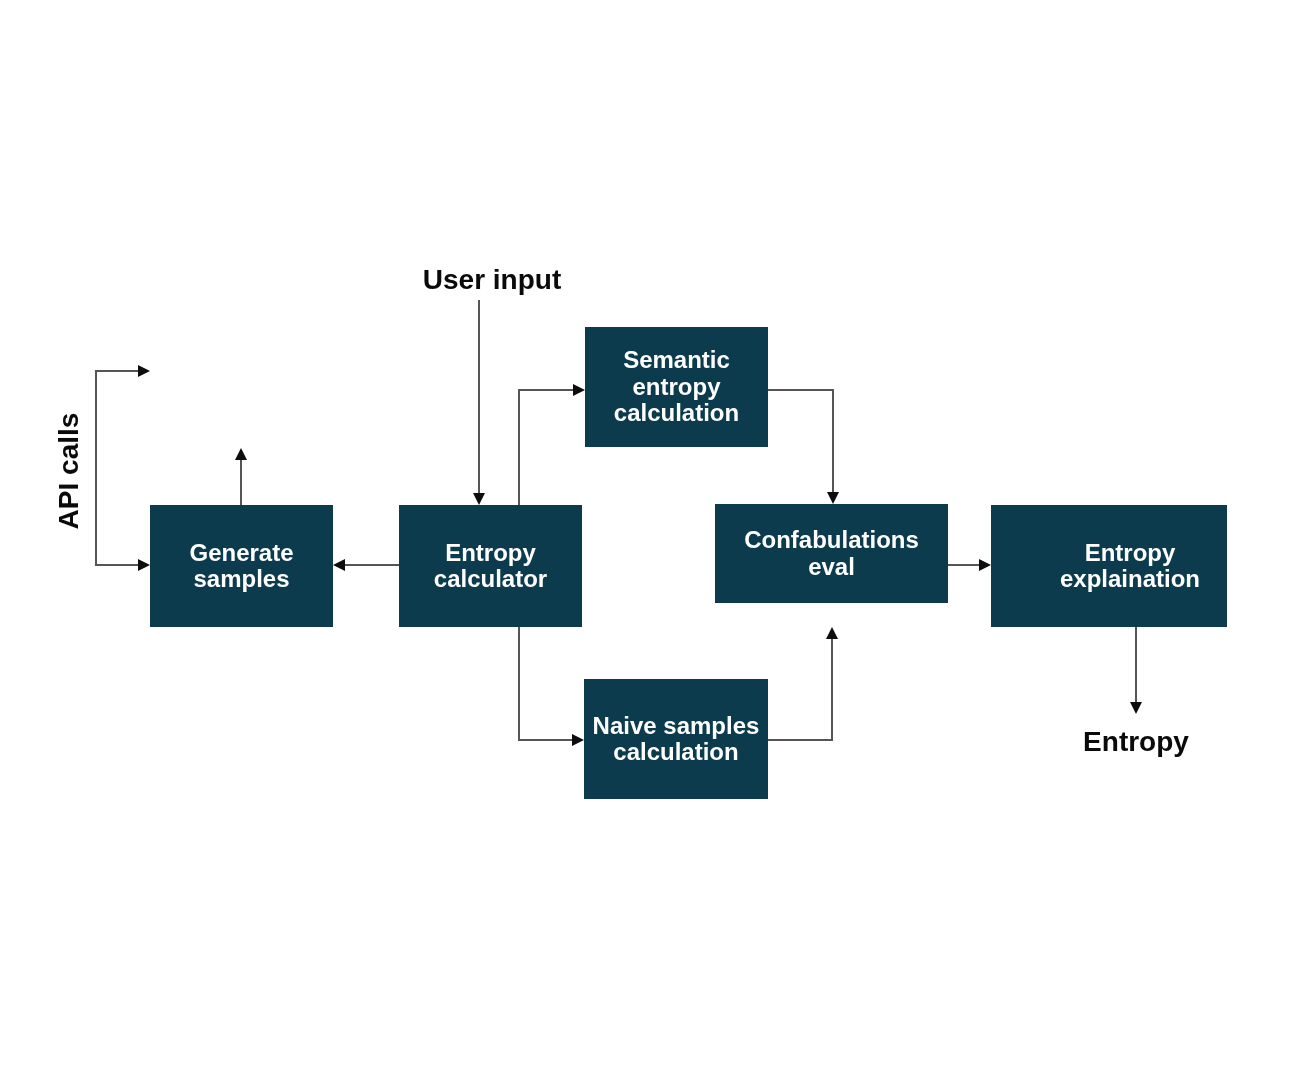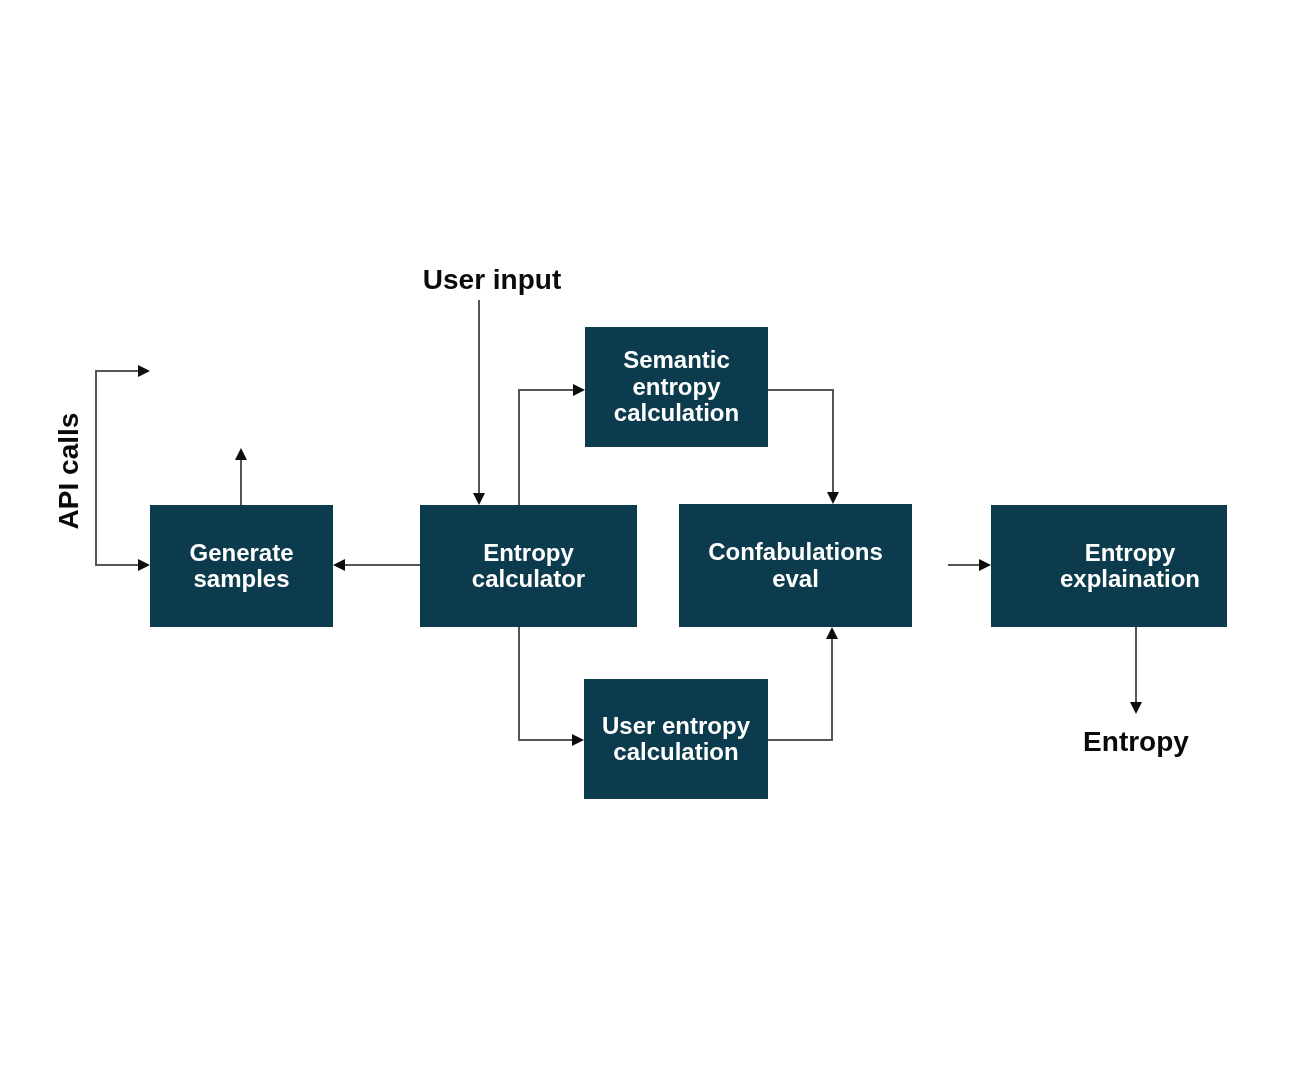--- a/index.html
+++ b/index.html
@@ -33,24 +33,24 @@
     font-size: 24px;
     line-height: 1.1;
     padding: 6px;
     box-sizing: border-box;
   }
   .node.teal { background: #0b3b4c; }
   .node.pink { background: #fc5374; }
 
   .node-llm        { left: 150px; top: 325px; width: 183px; height: 123px; }
   .node-generate   { left: 150px; top: 505px; width: 183px; height: 122px; }
-  .node-entropy    { left: 420px; top: 505px; width: 217px; height: 122px; }
+  .node-entropy    { left: 399px; top: 505px; width: 183px; height: 122px; }
   .node-semantic   { left: 585px; top: 327px; width: 183px; height: 120px; }
   .node-naive      { left: 584px; top: 679px; width: 184px; height: 120px; }
-  .node-confab     { left: 679px; top: 504px; width: 233px; height: 123px; }
+  .node-confab     { left: 715px; top: 504px; width: 233px; height: 99px; }
   .node-explain    { left: 991px; top: 505px; width: 236px; height: 122px; padding-left: 48px; }
 
   .flow-label {
     position: absolute;
     color: #0a0a0a;
     font-weight: 700;
     font-size: 28px;
     text-align: center;
     white-space: nowrap;
   }
@@ -104,21 +104,21 @@
 
   <div class="node teal node-entropy">
     <span>Entropy calculator</span>
   </div>
 
   <div class="node teal node-semantic">
     <span>Semantic entropy calculation</span>
   </div>
 
   <div class="node teal node-naive">
-    <span>User entropy calculation</span>
+    <span>Naive samples calculation</span>
   </div>
 
   <div class="node teal node-confab">
     <span>Confabulations eval</span>
   </div>
 
   <div class="node teal node-explain">
     <span>Entropy explaination</span>
   </div>
 

